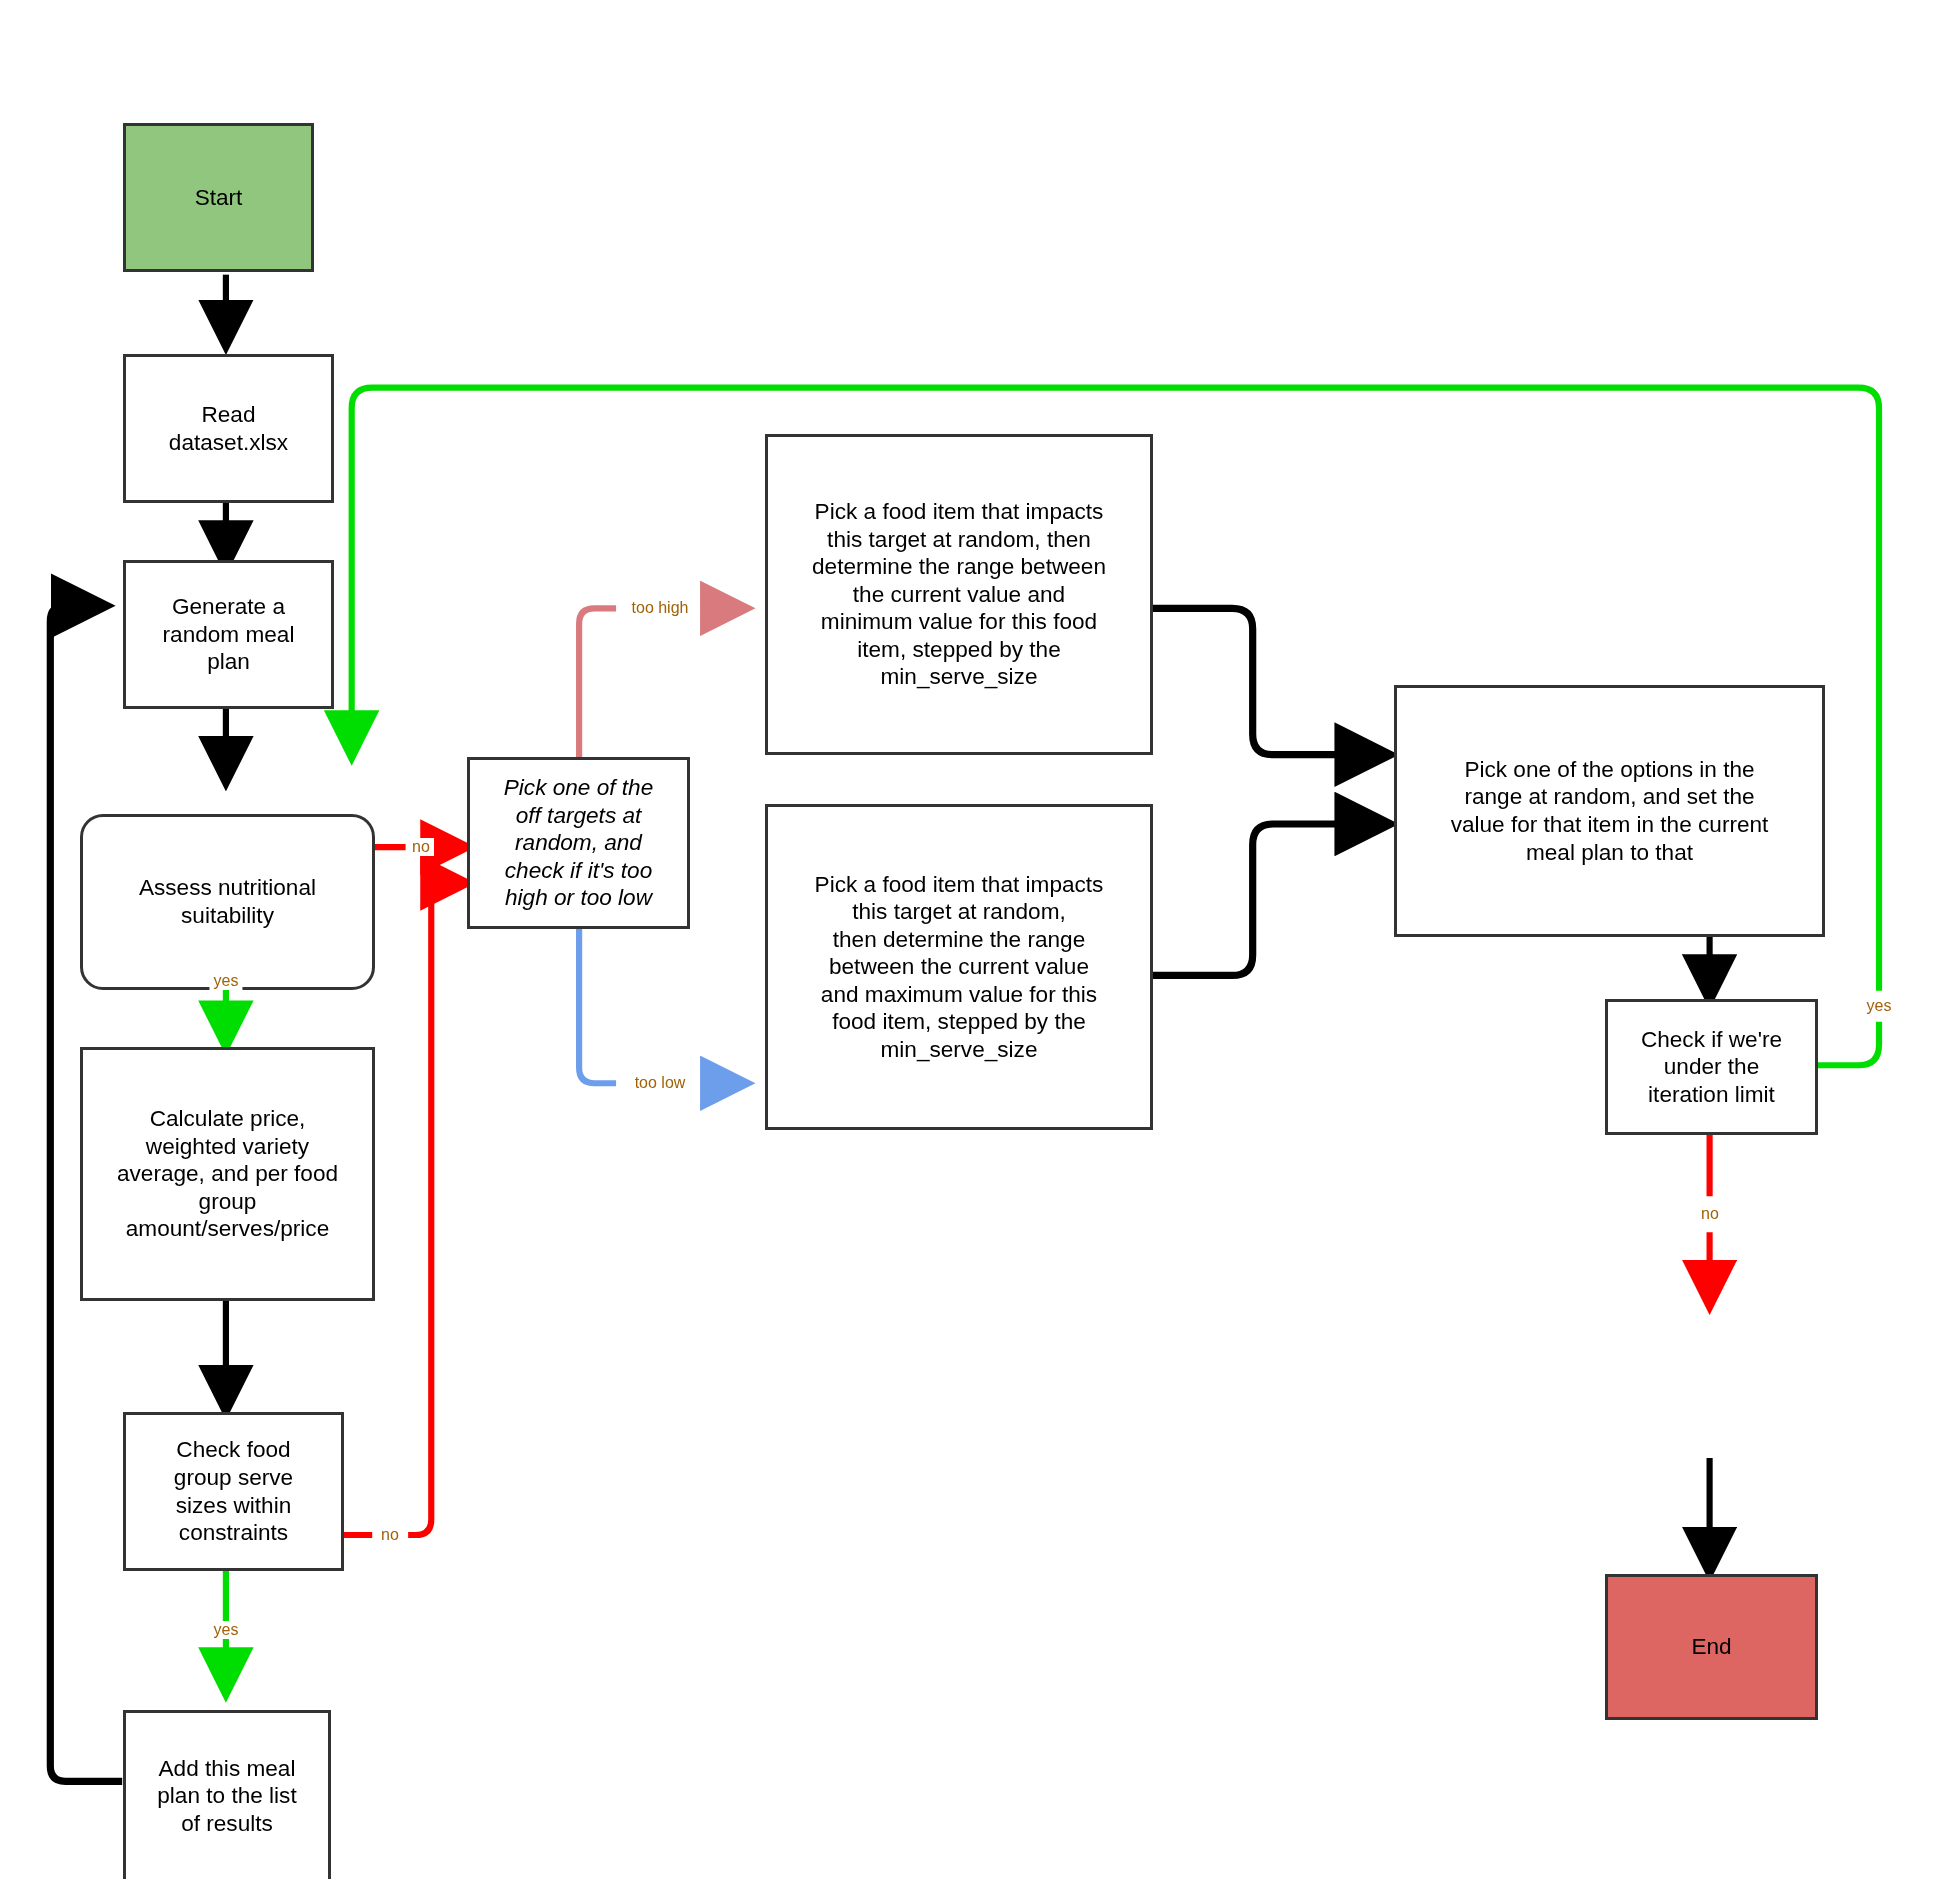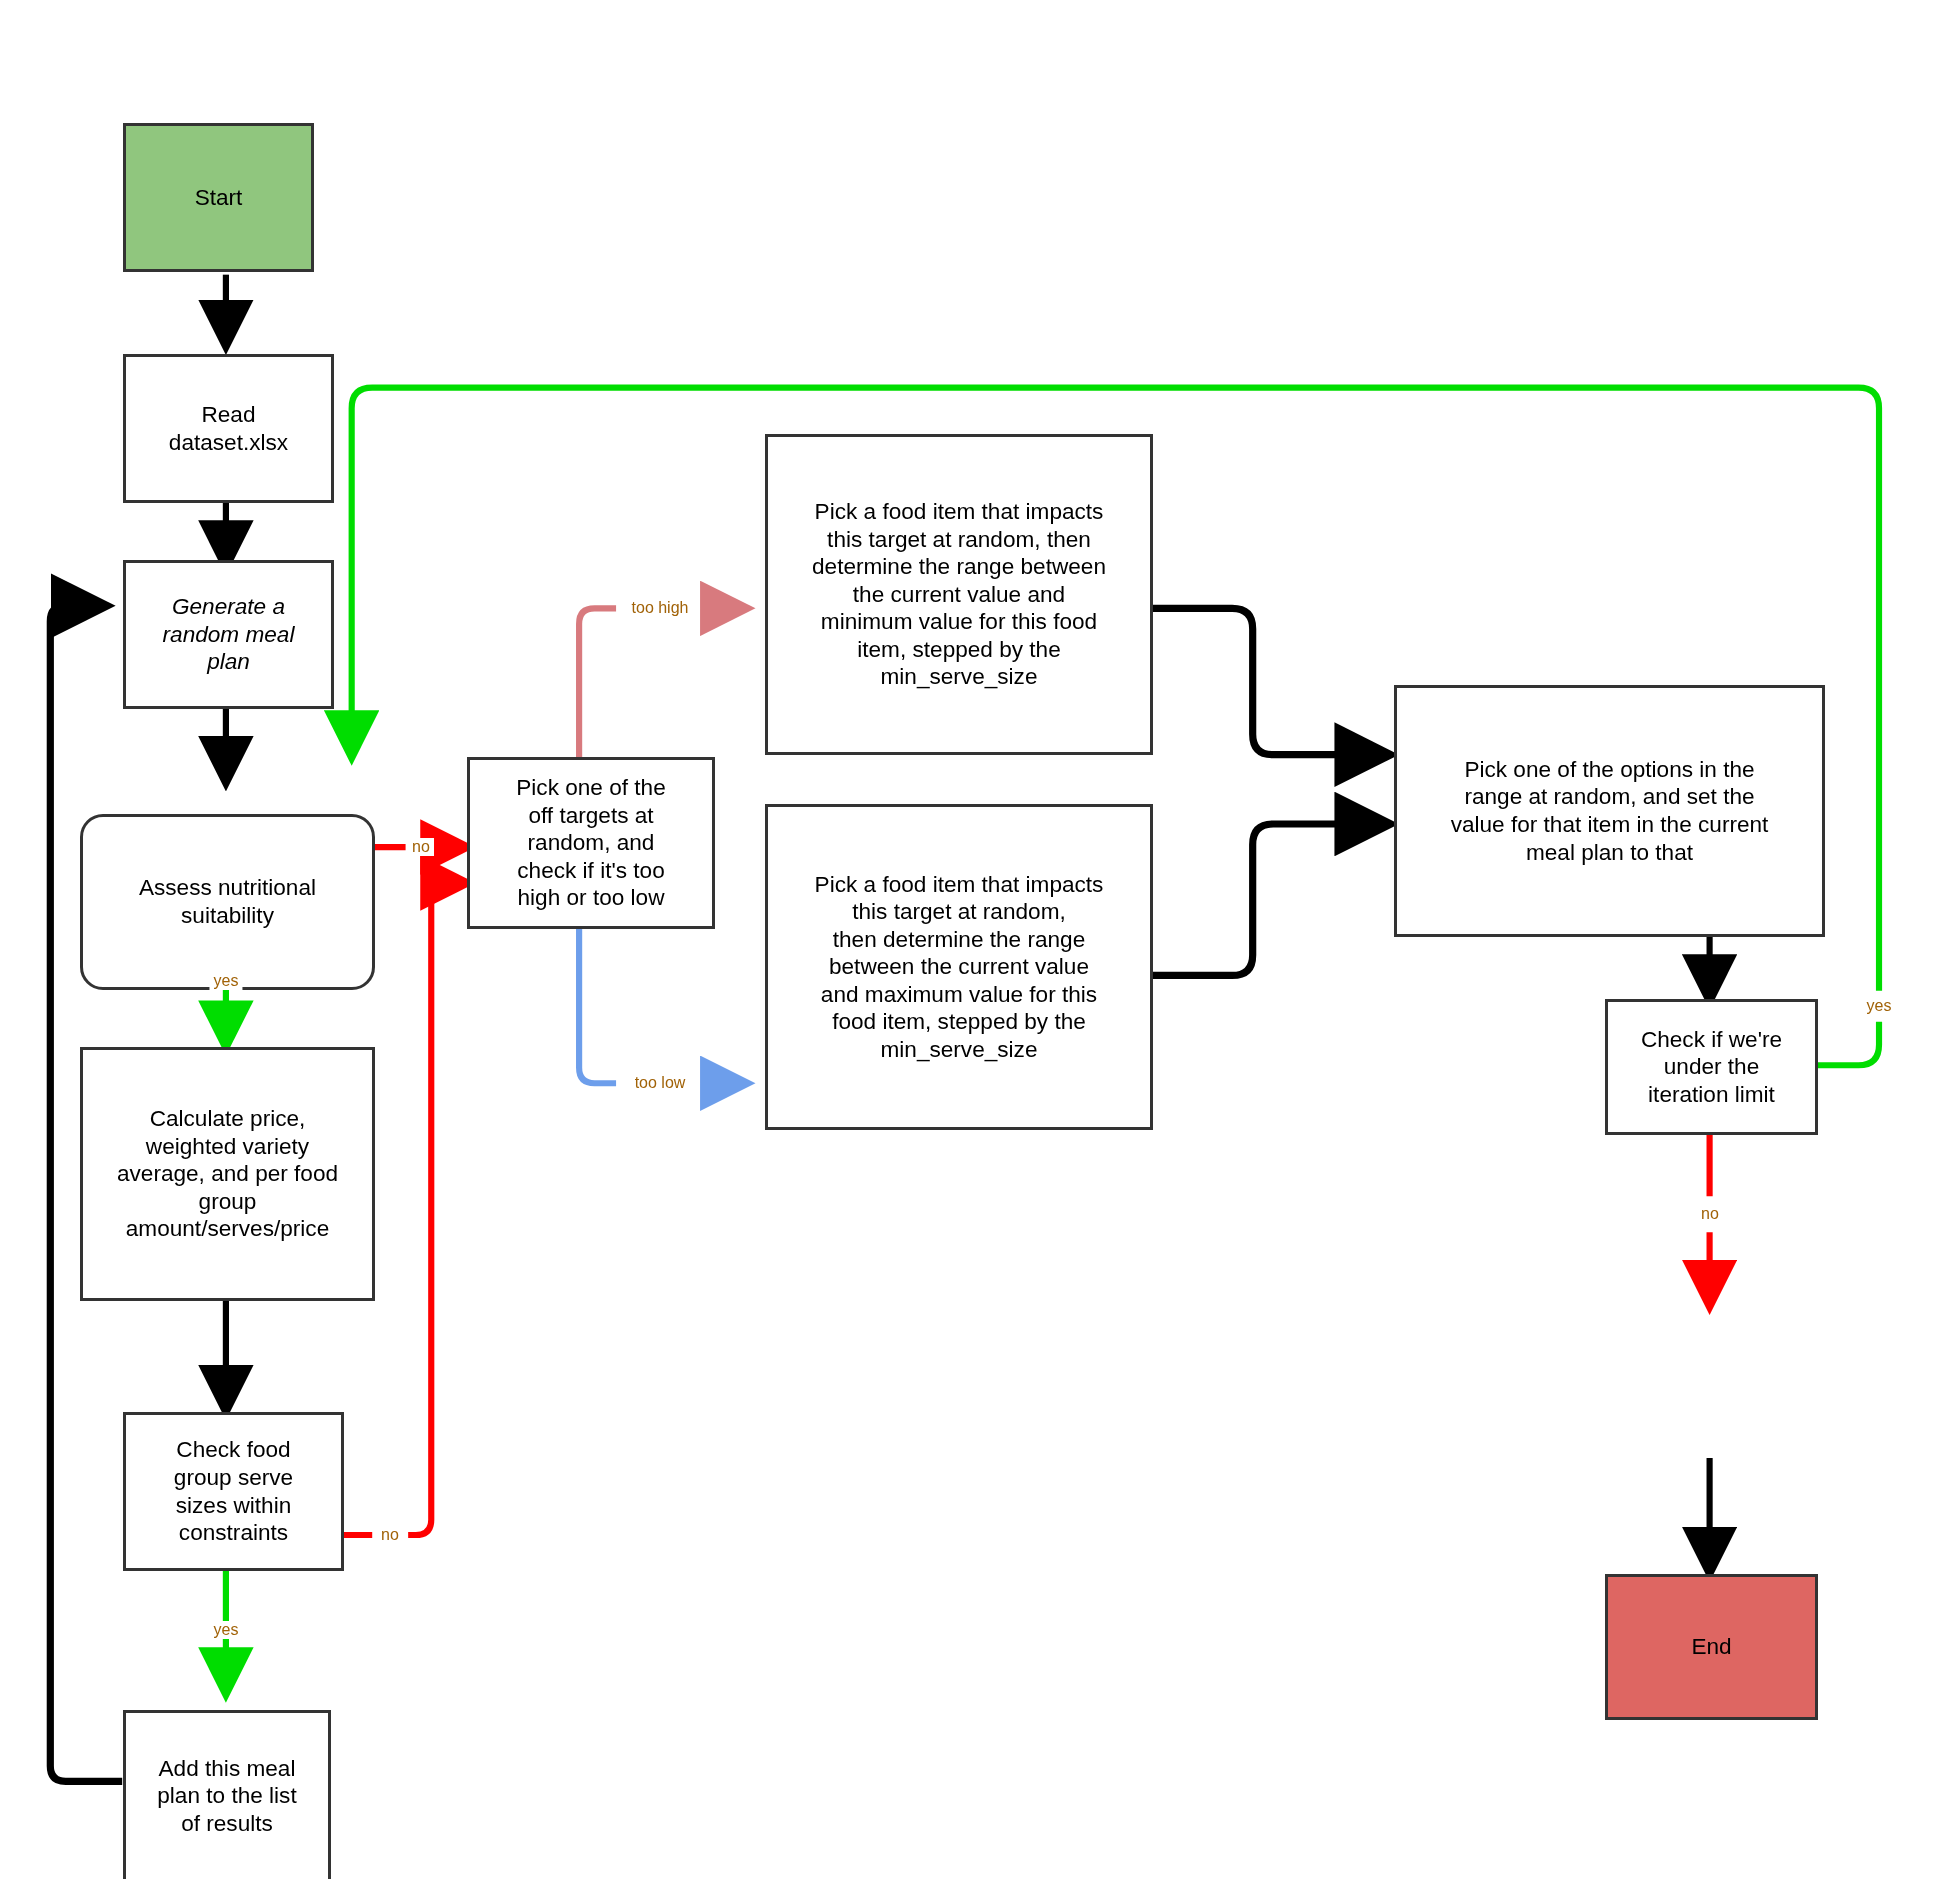--- a/index.html
+++ b/index.html
@@ -107,21 +107,21 @@
     <path d="M3330,2210 L3330,2330 M3330,2400 L3330,2540" stroke="#ff0000" stroke-width="12" fill="none" marker-end="url(#ah-red)"></path>
 
     <path d="M3330,2840 L3330,3060" stroke="#000000" stroke-width="12" fill="none" marker-end="url(#ah-black)"></path>
   </svg>
 
   <div class="node terminal-start" style="left:123px; top:123px; width:191px; height:149px;">Start</div>
 
   <div class="node" style="left:123px; top:354px; width:211px; height:149px;">Read
 dataset.xlsx</div>
 
-  <div class="node" style="left:123px; top:560px; width:211px; height:149px;font-style:italic;">Generate a
+  <div class="node" style="left:123px; top:560px; width:211px; height:149px;">Generate a
 random meal
 plan</div>
 
   <div class="node" style="left:80px; top:814px; width:295px; height:176px;border-radius:23px;">Assess nutritional
 suitability</div>
 
   <div class="node" style="left:80px; top:1047px; width:295px; height:254px;">Calculate price,
 weighted variety
 average, and per food
 group
@@ -129,21 +129,21 @@
 
   <div class="node" style="left:123px; top:1412px; width:221px; height:159px;">Check food
 group serve
 sizes within
 constraints</div>
 
   <div class="node" style="left:123px; top:1710px; width:208px; height:172px;">Add this meal
 plan to the list
 of results</div>
 
-  <div class="node" style="left:467px; top:757px; width:248px; height:172px;">Pick one of the
+  <div class="node" style="left:467px; top:757px; width:223px; height:172px;font-style:italic;">Pick one of the
 off targets at
 random, and
 check if it's too
 high or too low</div>
 
   <div class="node" style="left:765px; top:434px; width:388px; height:321px;">Pick a food item that impacts
 this target at random, then
 determine the range between
 the current value and
 minimum value for this food

